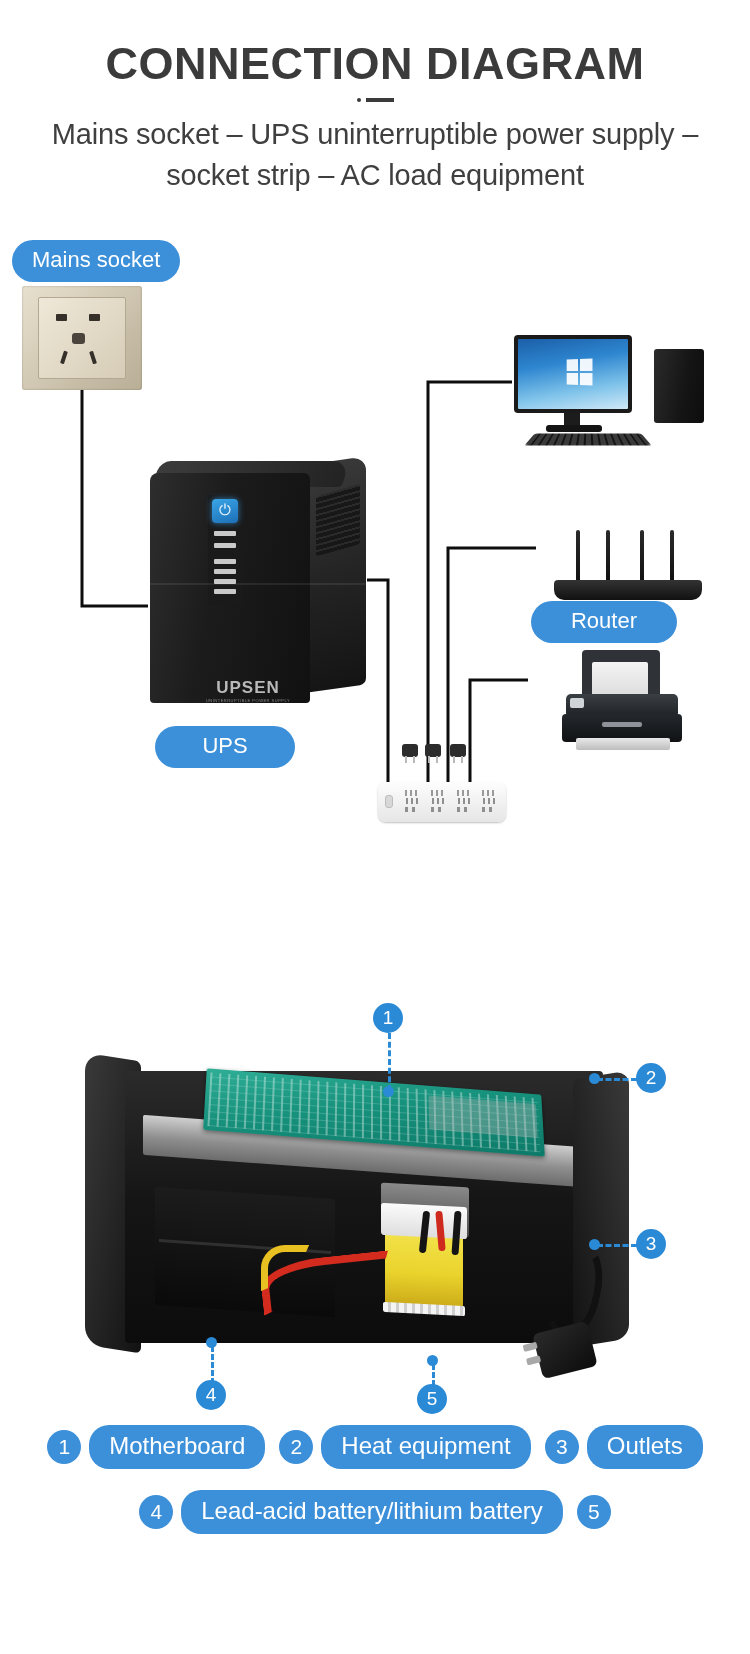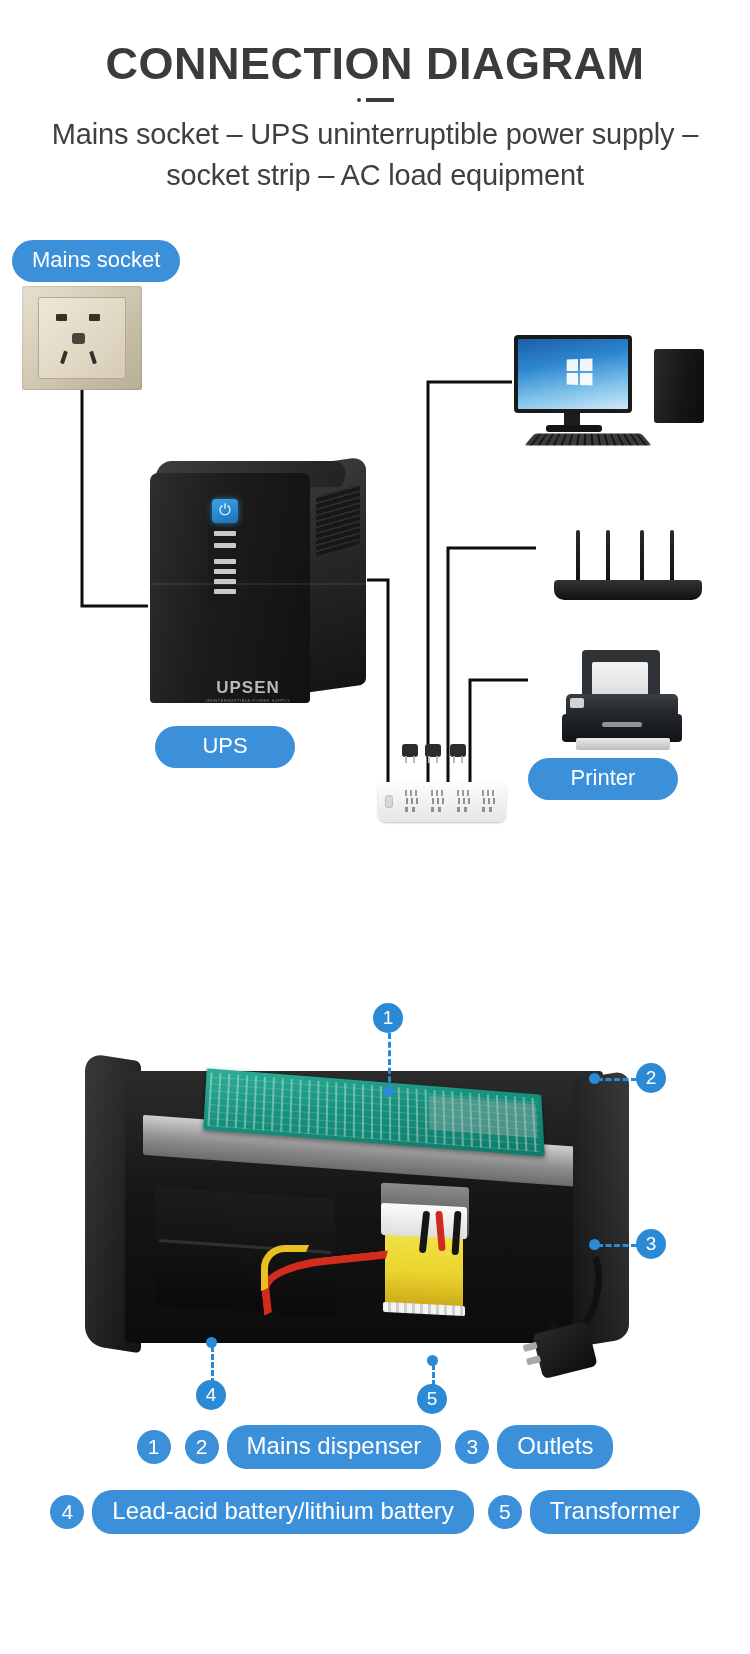--- a/index.html
+++ b/index.html
@@ -440,31 +440,31 @@
     <div class="tower"></div>
   </div>
 
   <div class="photo" id="photo-router">
     <span class="rt-ant" style="left:28px;"></span>
     <span class="rt-ant" style="left:58px;"></span>
     <span class="rt-ant" style="left:92px;"></span>
     <span class="rt-ant" style="left:122px;"></span>
     <div class="rt-body"></div>
   </div>
+  <div class="pill" style="left:531px; top:601px; width:146px;">Router</div>
 
   <div class="photo" id="photo-printer">
     <div class="pr-tray"></div>
     <div class="pr-paper"></div>
     <div class="pr-top"></div>
     <div class="pr-disp"></div>
     <div class="pr-mid"></div>
     <div class="pr-slot"></div>
     <div class="pr-out"></div>
   </div>
-  <div class="pill" style="left:528px; top:758px; width:150px;">Printer</div>
 
   <div class="plug" style="left:402px; top:738px;">
     <span class="head"></span>
       <span class="pin" style="left:3px;"></span>
       <span class="pin" style="left:11px;"></span>
   </div>
   <div class="plug" style="left:425px; top:738px;">
     <span class="head"></span>
       <span class="pin" style="left:3px;"></span>
       <span class="pin" style="left:11px;"></span>
@@ -542,38 +542,38 @@
   <div class="callout-badge" style="left:196px; top:1332px; top:1380px;">4</div>
 
   <div class="anchor-dot" style="left:427px; top:1355px;"></div>
   <div class="leader v" style="left:432px; top:1364px; height:22px;"></div>
   <div class="callout-badge" style="left:417px; top:1384px;">5</div>
 
   <div class="legend" style="top:1425px;">
     <div class="legend-row">
       <div class="legend-item">
         <span class="legend-num">1</span>
+        <span class="legend-pill">Motherboard</span>
       </div>
       <div class="legend-item">
         <span class="legend-num">2</span>
-        <span class="legend-pill">Mains dispenser</span>
+        <span class="legend-pill">Heat equipment</span>
       </div>
       <div class="legend-item">
         <span class="legend-num">3</span>
         <span class="legend-pill">Outlets</span>
       </div>
     </div>
   </div>
 
   <div class="legend" style="top:1490px;">
     <div class="legend-row">
       <div class="legend-item">
         <span class="legend-num">4</span>
         <span class="legend-pill">Lead-acid battery/lithium battery</span>
       </div>
       <div class="legend-item">
         <span class="legend-num">5</span>
-        <span class="legend-pill">Transformer</span>
       </div>
     </div>
   </div>
 
 </div>
 
 </body></html>

